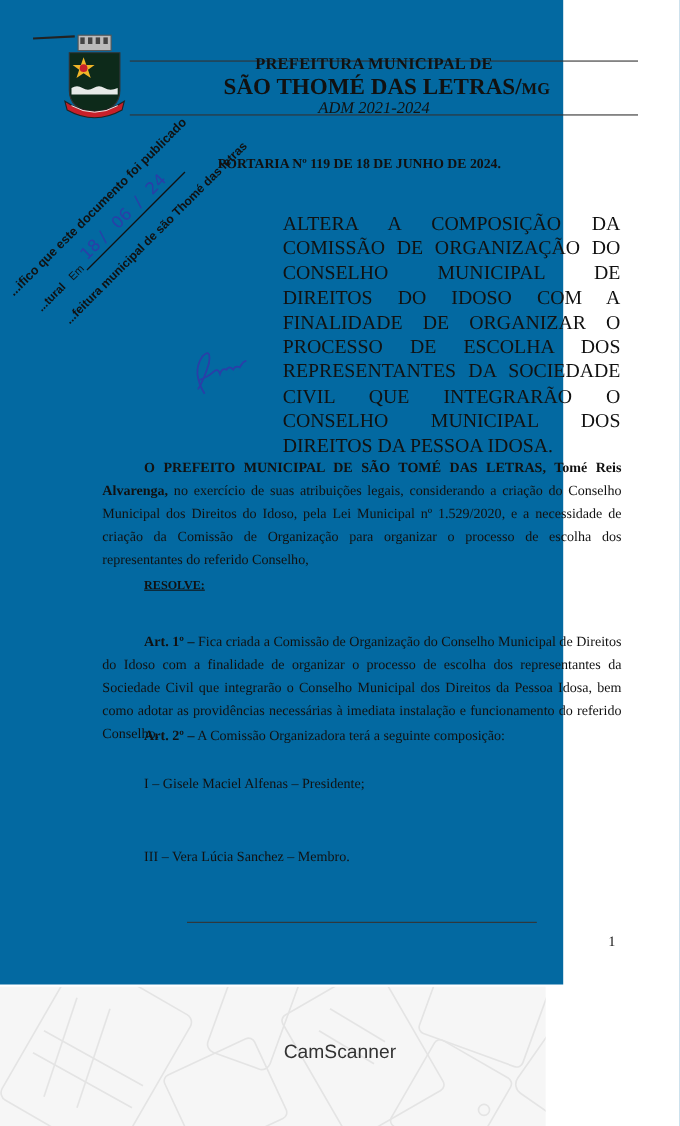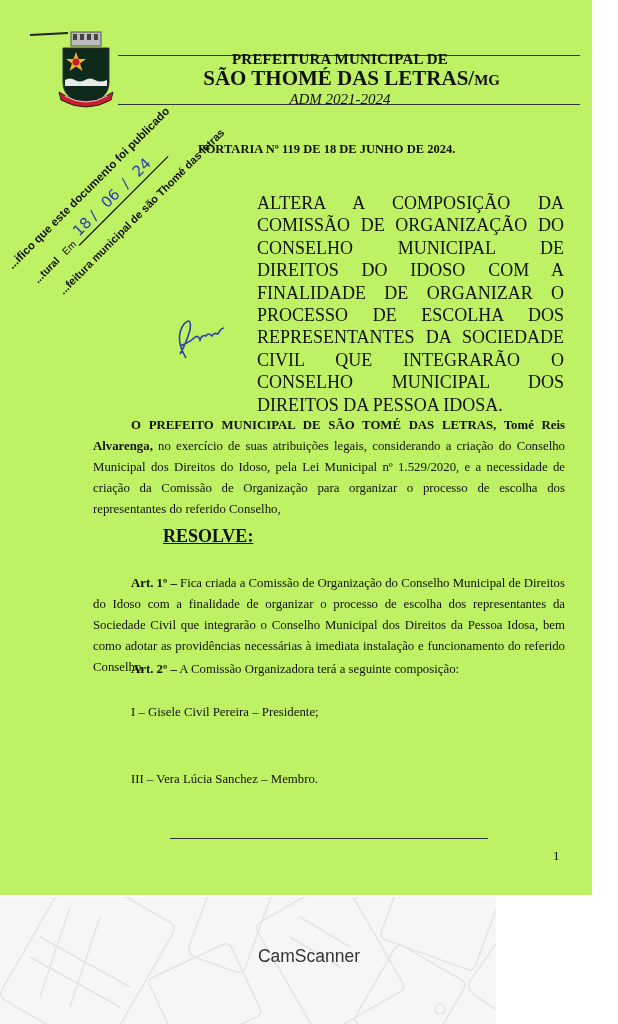--- a/index.html
+++ b/index.html
@@ -1,31 +1,31 @@
 <!DOCTYPE html>
 <html><head>
 <meta charset="utf-8">
 <style>
   html, body { margin:0; padding:0; }
   body { width:618px; height:1024px; position:relative; overflow:hidden; background:#ffffff; font-family:"Liberation Serif", serif; color:#111; }
-  .page { position:absolute; left:0; top:0; width:592px; height:895px; background:#bef264; }
+  .page { position:absolute; left:0; top:0; width:512px; height:895px; background:#0369a1; }
   .dash { position:absolute; left:30px; top:33px; width:38px; height:2px; background:#222; transform:rotate(-3deg); }
   .crest { position:absolute; left:57px; top:30px; width:58px; height:80px; }
   .hdr-line-top { position:absolute; left:118px; top:55px; width:462px; height:1px; background:#333; }
   .hdr-line-bot { position:absolute; left:118px; top:104px; width:462px; height:1px; background:#333; }
   .hdr1 { position:absolute; left:200px; top:51px; width:280px; text-align:center; font-weight:bold; font-size:15px; letter-spacing:0.2px; }
   .hdr2 { position:absolute; left:180px; top:66px; width:320px; text-align:right; font-weight:bold; font-size:21px; }
   .hdr2 small { font-size:15px; }
   .hdr3 { position:absolute; left:220px; top:91px; width:240px; text-align:center; font-style:italic; font-size:15px; }
   .portaria { position:absolute; left:198px; top:142px; font-weight:bold; font-size:12.5px; }
   .ementa { position:absolute; left:257px; top:192px; width:307px; font-size:18px; line-height:22.4px; text-align:justify; text-align-last:left; }
   .stamp { position:absolute; left:0; top:0; width:260px; height:380px; }
   .p { position:absolute; left:93px; width:472px; font-size:12.8px; line-height:21px; text-align:justify;margin-top:11px; }
   .intro { top:404px; text-indent:38px; }
-  .resolve { position:absolute; left:131px; top:526px; font-weight:bold; font-size:18px; text-decoration:underline;margin-left:32px; }
+  .resolve { position:absolute; left:131px; top:526px; font-weight:bold; font-size:11px; text-decoration:underline; }
   .art1 { top:562px; text-indent:38px; }
   .art2 { position:absolute; left:131px; top:662px; font-size:12.8px; }
   .item { position:absolute; left:131px; font-size:12.8px; }
   .foot-line { position:absolute; left:170px; top:838px; width:318px; height:1px; background:#333; }
   .foot { position:absolute; left:170px; top:841px; font-size:8.2px; font-weight:bold; letter-spacing:-0.1px; }
   .pgno { position:absolute; left:553px; top:848px; font-size:13px; }
   .cs { position:absolute; left:0; top:897px; width:496px; height:127px; background:#f6f6f6; overflow:hidden; }
   .cs svg { position:absolute; left:0; top:0; }
   .cs-label { position:absolute; left:0; top:49px; width:618px; text-align:center; font-family:"Liberation Sans", sans-serif; font-size:17.5px; color:#333; }
   b { font-weight:bold; }
@@ -79,21 +79,21 @@
   <div class="ementa">ALTERA A COMPOSIÇÃO DA COMISSÃO DE ORGANIZAÇÃO DO CONSELHO MUNICIPAL DE DIREITOS DO IDOSO COM A FINALIDADE DE ORGANIZAR O PROCESSO DE ESCOLHA DOS REPRESENTANTES DA SOCIEDADE CIVIL QUE INTEGRARÃO O CONSELHO MUNICIPAL DOS DIREITOS DA PESSOA IDOSA.</div>
 
   <div class="p intro"><b>O PREFEITO MUNICIPAL DE SÃO TOMÉ DAS LETRAS, Tomé Reis Alvarenga,</b><span> no exercício de suas atribuições legais, considerando a criação do Conselho Municipal dos Direitos do Idoso, pela Lei Municipal nº 1.529/2020, e a necessidade de criação da Comissão de Organização para organizar o processo de escolha dos representantes do referido Conselho,</span></div>
 
   <div class="resolve">RESOLVE:</div>
 
   <div class="p art1"><b>Art. 1º –</b><span> Fica criada a Comissão de Organização do Conselho Municipal de Direitos do Idoso com a finalidade de organizar o processo de escolha dos representantes da Sociedade Civil que integrarão o Conselho Municipal dos Direitos da Pessoa Idosa, bem como adotar as providências necessárias à imediata instalação e funcionamento do referido Conselho.</span></div>
 
   <div class="art2"><b>Art. 2º –</b><span> A Comissão Organizadora terá a seguinte composição:</span></div>
 
-  <div class="item" style="top:705px">I – Gisele Civil Pereira – Presidente;</div>
+  <div class="item" style="top:705px">I – Gisele Maciel Alfenas – Presidente;</div>
   <div class="item" style="top:772px">III – Vera Lúcia Sanchez – Membro.</div>
 
   <div class="foot-line"></div>
   <div class="pgno">1</div>
 </div>
 
 <div class="cs">
   <svg width="618" height="127" viewBox="0 0 618 127">
     <g fill="none" stroke="#e4e4e4" stroke-width="1.5">
       <rect x="30" y="-10" width="120" height="150" rx="8" transform="rotate(30 90 60)"></rect>

